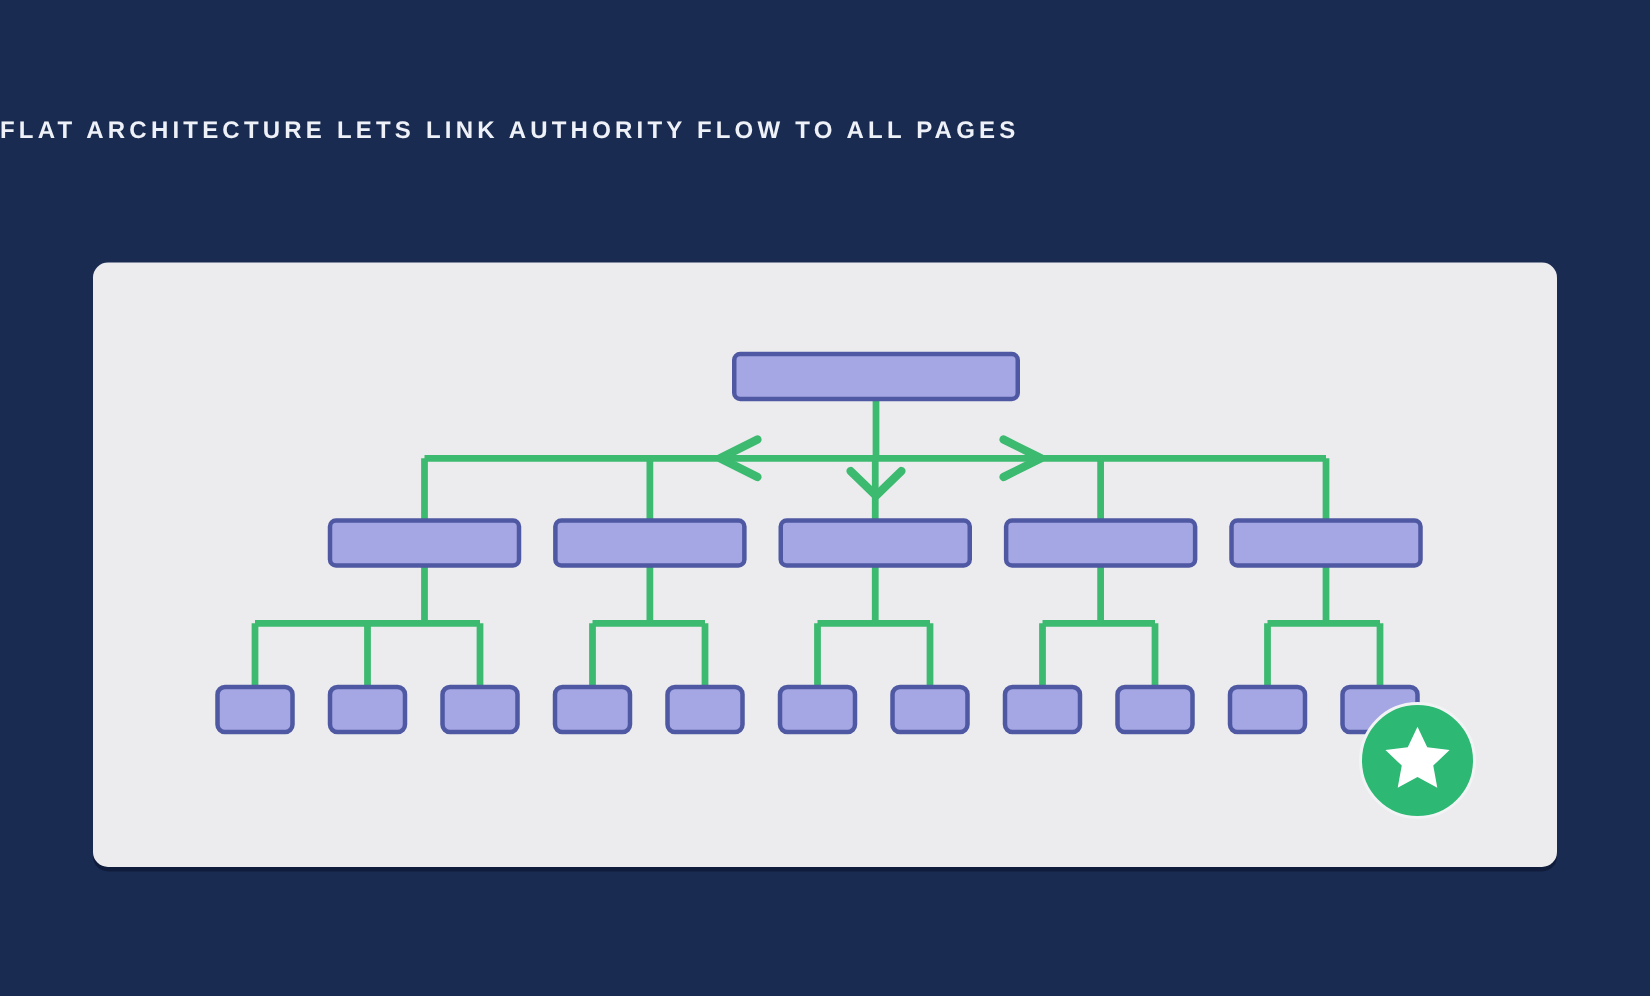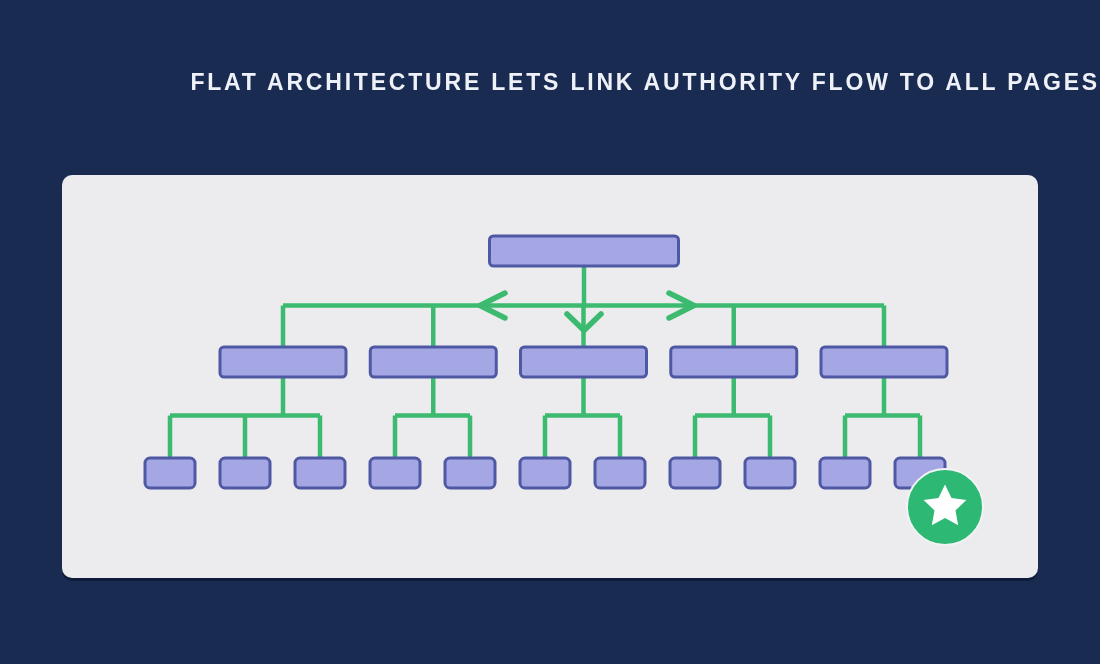--- a/index.html
+++ b/index.html
@@ -6,27 +6,27 @@
   body {
     width: 1100px;
     height: 664px;
     position: relative;
     overflow: hidden;
     background: var(--background, #1a2b52);
     font-family: "Liberation Sans", sans-serif;
   }
   .title {
     position: absolute;
-    top: 69px;
+    top: 79px;
     left: 0;
     width: 100%;
     margin: 0;
-    text-align: right;
+    text-align: left;
     color: var(--title-text, #eef1f7);
-    font-size: 23px;
+    font-size: 16px;
     font-weight: 600;
     letter-spacing: 2.8px;
     text-transform: uppercase;
   }
   .panel {
     position: absolute;
     left: 62px;
     top: 175px;
     width: 976px;
     height: 403px;

